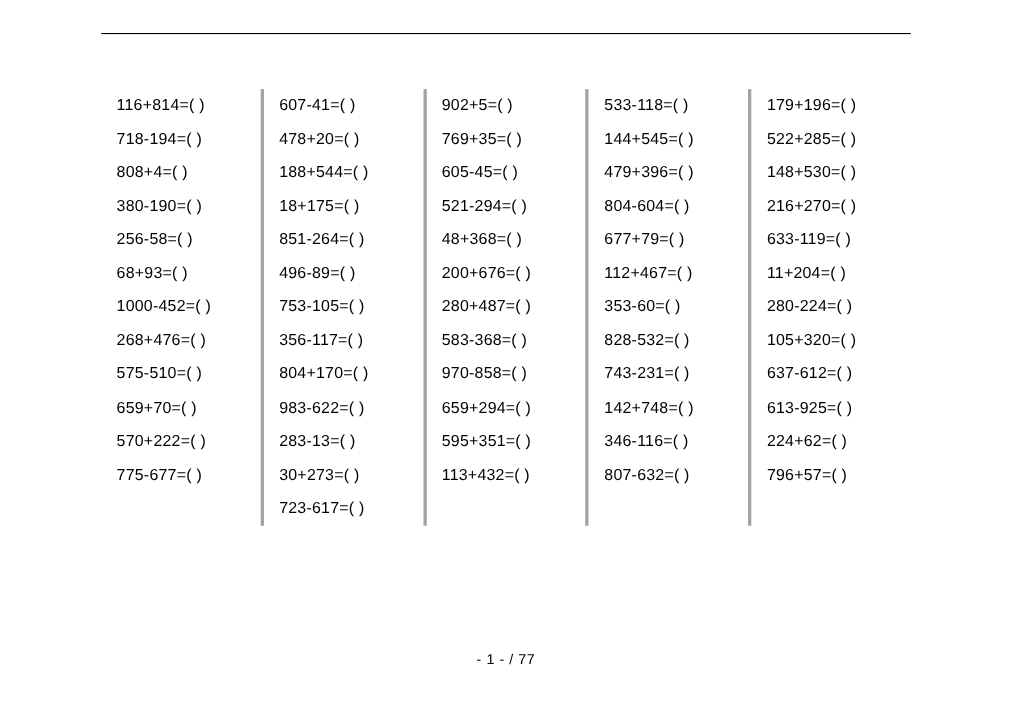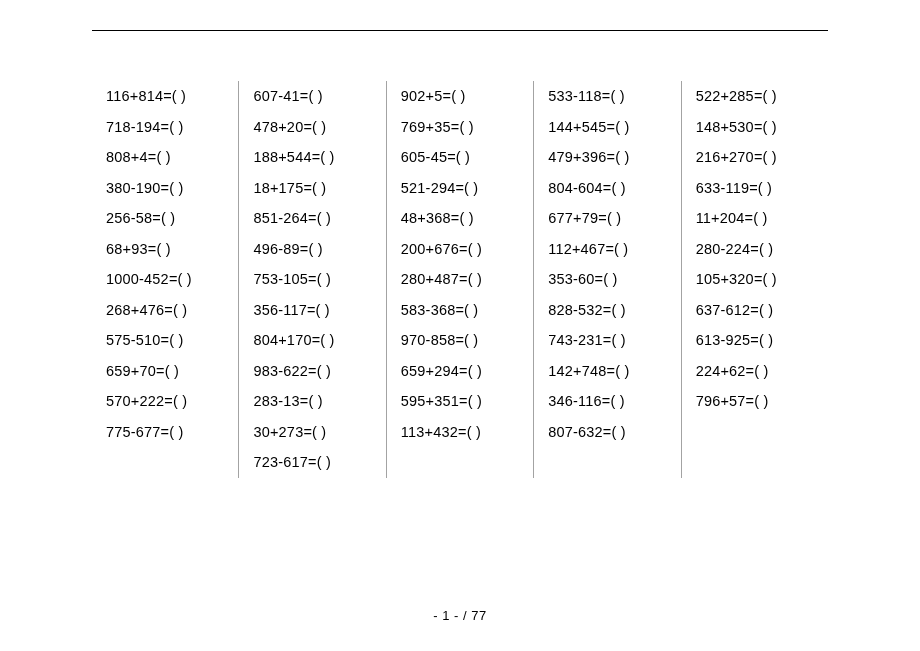--- a/index.html
+++ b/index.html
@@ -1,23 +1,23 @@
 <!DOCTYPE html>
 <html><head>
   <meta charset="utf-8">
   <style>
     * { margin: 0; padding: 0; box-sizing: border-box; }
     body { width: 920px; height: 651px; background: #fff; font-family: "Arial", sans-serif; font-size: 14.5px; color: #000; position: relative; }
     .page { padding: 30px 92px 0; }
     .top-rule { border-top: 1.5px solid #000; height: 0; margin-bottom: 50px; }
     .cols { display: flex; justify-content: space-between; }
     .col { flex: 1; padding: 0 4px 0 14px; }
-    .col + .col { border-left: 1px solid #a3a3a3; }
+    .col + .col { border-left: 3px solid #a3a3a3; }
     .row { height: 30.5px; display: flex; align-items: center; white-space: nowrap; letter-spacing: 0.2px; }
-    .footer { position: absolute; bottom: 28px; width: 100%; text-align: center; font-size: 13px; letter-spacing: 0.5px; margin-top: 32px; }
+    .footer { position: absolute; bottom: 44px; width: 100%; text-align: center; font-size: 13px; letter-spacing: 0.5px; margin-top: 32px; }
   </style>
 </head>
 <body>
 
 <div class="page">
   <div class="top-rule"></div>
   <div class="cols">
     <div class="col">
       <div class="row">116+814=(    )</div>
       <div class="row">718-194=(    )</div>
@@ -69,20 +69,21 @@
       <div class="row">677+79=(    )</div>
       <div class="row">112+467=(    )</div>
       <div class="row">353-60=(    )</div>
       <div class="row">828-532=(    )</div>
       <div class="row">743-231=(    )</div>
       <div class="row">142+748=(    )</div>
       <div class="row">346-116=(    )</div>
       <div class="row">807-632=(    )</div>
     </div>
     <div class="col">
+      <div class="row">179+196=(    )</div>
       <div class="row">522+285=(    )</div>
       <div class="row">148+530=(    )</div>
       <div class="row">216+270=(    )</div>
       <div class="row">633-119=(    )</div>
       <div class="row">11+204=(    )</div>
       <div class="row">280-224=(    )</div>
       <div class="row">105+320=(    )</div>
       <div class="row">637-612=(    )</div>
       <div class="row">613-925=(    )</div>
       <div class="row">224+62=(    )</div>

